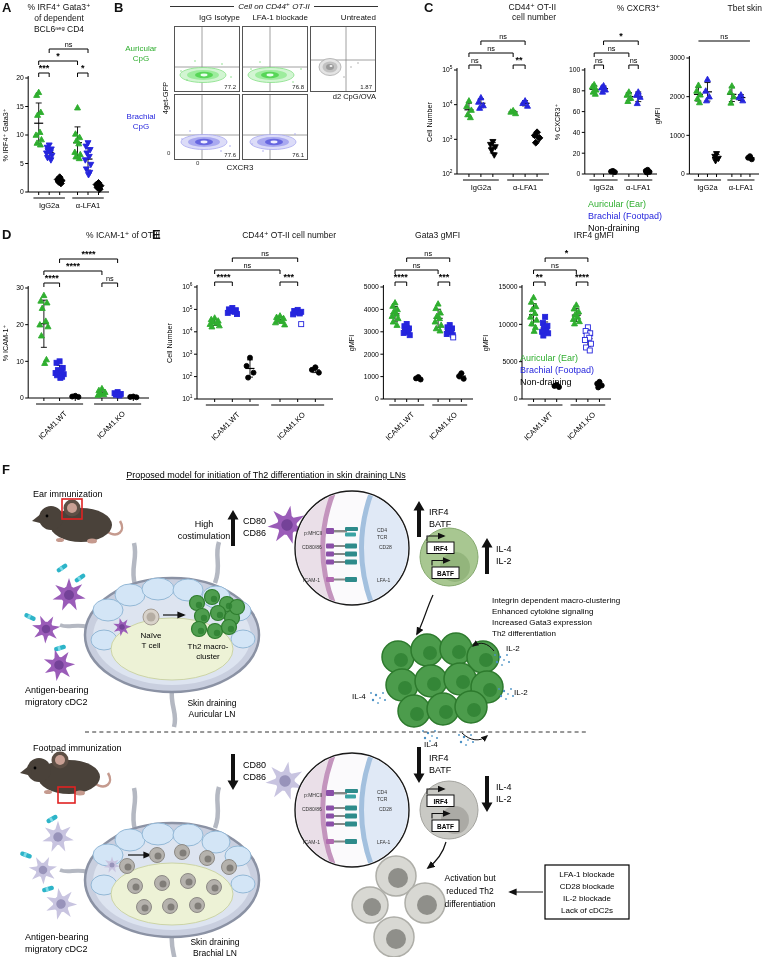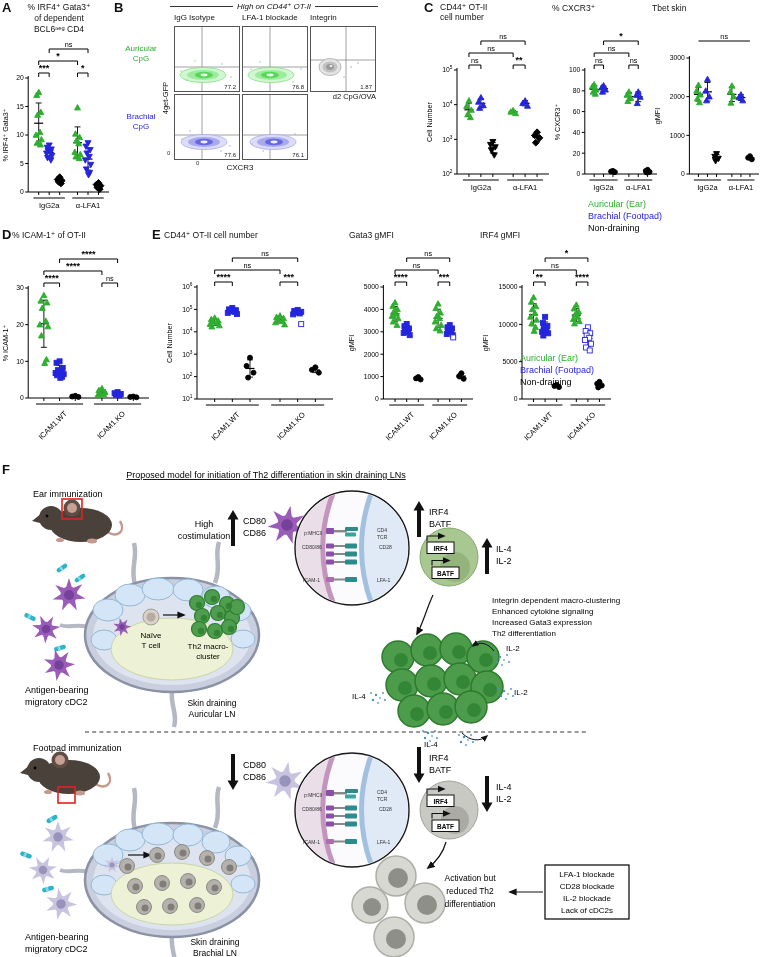--- a/index.html
+++ b/index.html
@@ -1,29 +1,29 @@
 <!DOCTYPE html>
 <html><head>
 <meta charset="utf-8">
 <style>
   html,body{margin:0;padding:0;background:#fff}
   body{font-family:"Liberation Sans","DejaVu Sans",sans-serif;color:#111}
   #fig{position:relative;width:763px;height:957px;background:#fff;overflow:hidden}
   .abs{position:absolute}
   .letter{position:absolute;font-size:13px;font-weight:700}
   .ptitle{position:absolute;text-align:center;font-size:8.5px;line-height:1.3}
-  .ptitle1{position:absolute;text-align:left;font-size:8.5px;line-height:1.2}
+  .ptitle1{position:absolute;text-align:right;font-size:8.5px;line-height:1.2}
   .leg{position:absolute;font-size:9px;line-height:1.35;text-align:left}
   .leg .lg-g{color:#2fae2f}.leg .lg-b{color:#2525dd}.leg .lg-k{color:#000}
   
   #panelB{position:absolute;left:112px;top:0;width:268px;height:200px}
   .gatehdr{position:absolute;left:58px;top:2px;width:208px;display:flex;align-items:center;gap:4px}
   .gatehdr .hr{flex:1;height:1px;background:#333}
   .gatehdr .gt{font-size:8px;font-style:italic;white-space:nowrap}
-  .collab{position:absolute;width:66px;text-align:left;font-size:8px;top:13px}
+  .collab{position:absolute;width:66px;text-align:right;font-size:8px;top:13px}
   .rowlab{position:absolute;left:2px;width:54px;text-align:center;font-size:8px;line-height:1.25}
   .rowlab.g{color:#2fae2f}.rowlab.b{color:#2525dd}
   .vert{position:absolute;left:49px;top:148px;transform:rotate(-90deg);transform-origin:0 0;font-size:7.5px;width:100px;text-align:center}
   .fp{position:absolute;width:64px;height:64px;border:1px solid #555;background:#fff}
   .fpsub{position:absolute;width:66px;text-align:right;font-size:7.5px}
   .fxlab{position:absolute;left:62px;top:163px;width:132px;text-align:center;font-size:8px}
   .zero{position:absolute;font-size:6px;color:#333}
   svg text{font-family:"Liberation Sans","DejaVu Sans",sans-serif}
 </style>
 </head>
@@ -147,26 +147,26 @@
       <line x1="49.187012987012984" y1="15" x2="88.01298701298701" y2="15" stroke="#000" stroke-width="1"></line>
       <line x1="49.187012987012984" y1="15" x2="49.187012987012984" y2="19" stroke="#000" stroke-width="1"></line>
       <line x1="88.01298701298701" y1="15" x2="88.01298701298701" y2="19" stroke="#000" stroke-width="1"></line>
       <text x="68.6" y="13" text-anchor="middle" font-size="7.3" font-weight="normal">ns</text>
     </svg>
 
   <div class="letter" style="left:114px;top:0">B</div>
   <div id="panelB">
     <div class="gatehdr">
       <div class="hr"></div>
-      <span class="gt">High on CD44⁺ OT-II</span>
+      <span class="gt">Cell on CD44⁺ OT-II</span>
       <div class="hr"></div>
     </div>
     <div class="collab" style="left:62px">IgG Isotype</div>
     <div class="collab" style="left:130px">LFA-1 blockade</div>
-    <div class="collab" style="left:198px">Integrin</div>
+    <div class="collab" style="left:198px">Untreated</div>
     <div class="rowlab g" style="top:44px">
       <div>Auricular</div>
         <div>CpG</div>
     </div>
     <div class="rowlab b" style="top:112px">
       <div>Brachial</div>
         <div>CpG</div>
     </div>
     <div class="vert">4get-GFP</div>
 
@@ -616,21 +616,21 @@
       <line x1="101.93506493506493" y1="27" x2="101.93506493506493" y2="31" stroke="#000" stroke-width="1"></line>
       <text x="72.91168831168831" y="25" text-anchor="middle" font-size="9" font-weight="bold">****</text>
       <line x1="59.576623376623374" y1="15" x2="117.62337662337663" y2="15" stroke="#000" stroke-width="1"></line>
       <line x1="59.576623376623374" y1="15" x2="59.576623376623374" y2="19" stroke="#000" stroke-width="1"></line>
       <line x1="117.62337662337663" y1="15" x2="117.62337662337663" y2="19" stroke="#000" stroke-width="1"></line>
       <text x="88.6" y="13" text-anchor="middle" font-size="9" font-weight="bold">****</text>
     </svg>
 
   <div class="letter" style="left:152px;top:227px">E</div>
   <div class="ptitle1" style="left:164px;top:230px;width:172px">CD44⁺ OT-II cell number</div>
-  <div class="ptitle1" style="left:349px;top:230px;width:130px">Gata3 gMFI</div>
+  <div class="ptitle1" style="left:330px;top:230px;width:130px">Gata3 gMFI</div>
   <div class="ptitle1" style="left:480px;top:230px;width:134px">IRF4 gMFI</div>
   <svg class="abs" style="left:164px;top:243px" width="172" height="200">
       <line x1="33" y1="42" x2="33" y2="156" stroke="#000" stroke-width="1"></line>
       <line x1="30" y1="156" x2="33" y2="156" stroke="#000" stroke-width="1"></line>
       <text x="28.5" y="158.4" text-anchor="end" font-size="6.8" fill="#000">10<tspan dy="-3" font-size="4.8">1</tspan></text>
       <line x1="30" y1="133.6" x2="33" y2="133.6" stroke="#000" stroke-width="1"></line>
       <text x="28.5" y="136" text-anchor="end" font-size="6.8" fill="#000">10<tspan dy="-3" font-size="4.8">2</tspan></text>
       <line x1="30" y1="111.19999999999999" x2="33" y2="111.19999999999999" stroke="#000" stroke-width="1"></line>
       <text x="28.5" y="113.6" text-anchor="end" font-size="6.8" fill="#000">10<tspan dy="-3" font-size="4.8">3</tspan></text>
       <line x1="30" y1="88.8" x2="33" y2="88.8" stroke="#000" stroke-width="1"></line>

